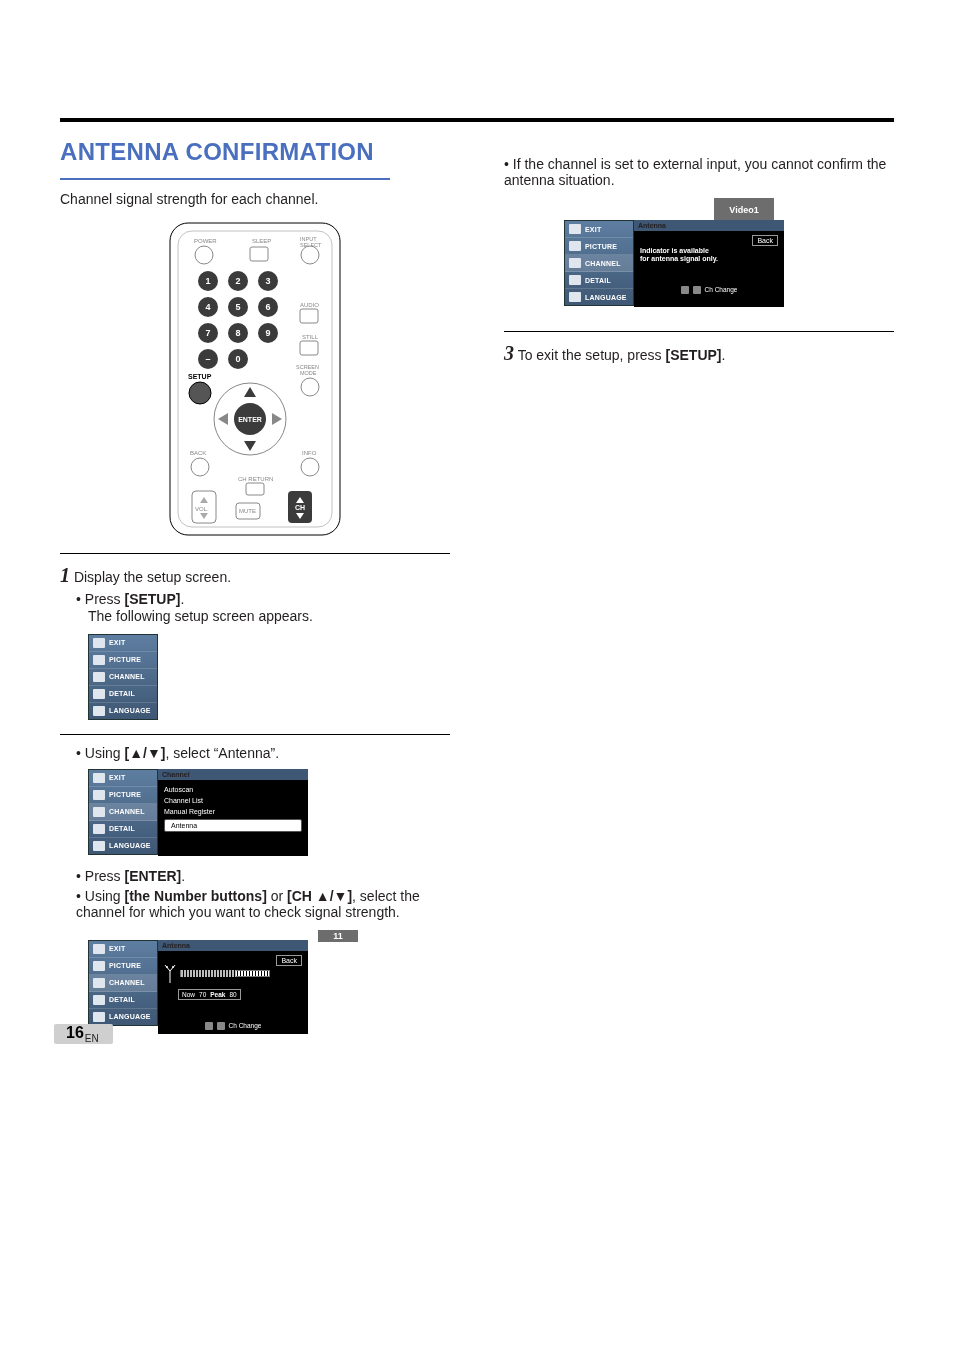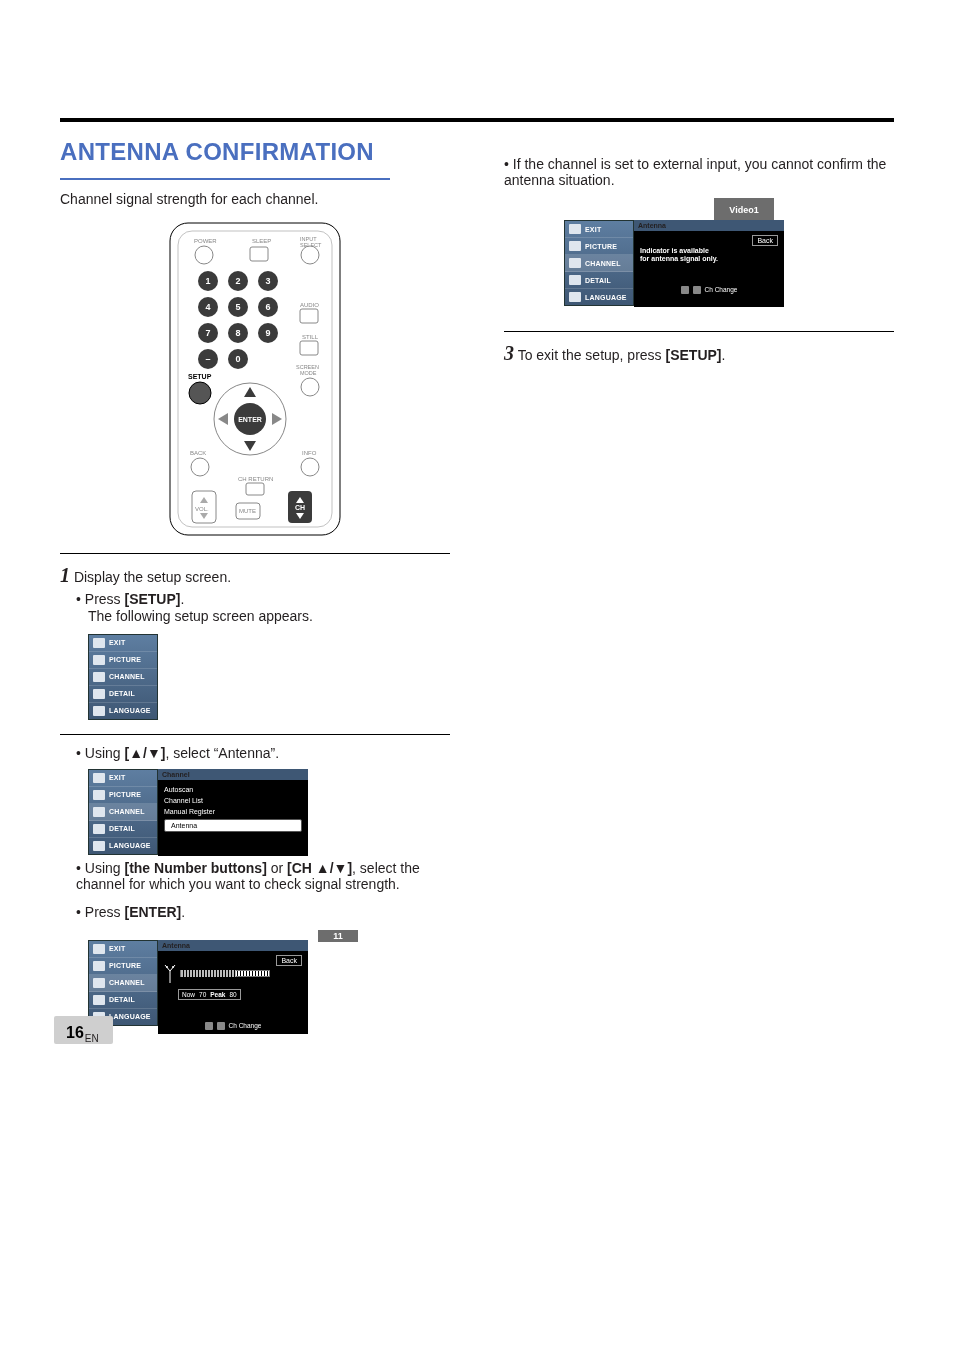--- a/index.html
+++ b/index.html
@@ -33,21 +33,21 @@
   .ch-badge { display:block; width:40px; margin:0 0 -2px 230px; background:#6d6d6d; color:#fff; font-size:9px; font-weight:bold; text-align:center; padding:1px 0; }
   .video-badge { display:block; width:60px; margin:0 0 -2px 150px; background:#6d6d6d; color:#fff; font-size:9px; font-weight:bold; text-align:center; padding:7px 0; }
   .footer-row { display:flex; align-items:center; gap:4px; justify-content:center; margin-top:22px; font-size:6.5px; color:#fff; }
   .footer-icon { width:8px; height:8px; background:#888; border-radius:1px; }
   .signal-bar-row { display:flex; align-items:center; gap:4px; margin-top:10px; margin-bottom:6px; }
   .bar-track { height:7px; width:90px; background:repeating-linear-gradient(90deg,#fff 0 2px,#000 2px 3px); border:1px solid #777; position:relative; }
   .bar-fill { position:absolute; left:0; top:-1px; bottom:-1px; width:62%; background:repeating-linear-gradient(90deg,#bbb 0 2px,#000 2px 3px); }
   .stats-box { border:1px solid #999; font-size:6.5px; padding:1px 3px; display:inline-flex; gap:4px; align-items:center; margin-left:14px; }
   .note-box { font-size:7px; line-height:1.2; margin-top:12px; }
   .page-num-box { position:absolute; left:54px; bottom:30px; }
-  .page-num-bg { background:#cfcfcf; border-radius:2px; padding:8px 14px 0 12px; display:inline-block; }
+  .page-num-bg { background:#cfcfcf; border-radius:2px; padding:0 14px 0 12px; display:inline-block; }
   .page-num { font-size:16px; font-weight:bold; color:#000; }
   .page-lang { font-size:10px; vertical-align:sub; margin-left:1px; }
   .clearfix::after { content:""; display:block; clear:both; }
 
   
   .remote-wrap { text-align:center; margin-top:6px; }
 
   .signal-svg { display:block; }
 </style>
 </head>
@@ -212,25 +212,25 @@
         <div class="ms-panel-head">Channel</div>
         <div class="ms-panel-inner">
           <div class="ms-item">Autoscan</div>
           <div class="ms-item">Channel List</div>
           <div class="ms-item">Manual Register</div>
           <div class="ms-item sel">Antenna</div>
         </div>
       </div>
     </div>
 
+    <p class="bullet indent" style="margin-top:12px;">
+      • <span>Press </span><b>[ENTER]</b><span>.</span>
+    </p>
     <p class="bullet indent">
       • <span>Using </span><b>[the Number buttons]</b><span> or </span><b>[CH ▲/▼]</b><span>, select the channel for which you want to check signal strength.</span>
-    </p>
-    <p class="bullet indent" style="margin-top:12px;">
-      • <span>Press </span><b>[ENTER]</b><span>.</span>
     </p>
 
     <div class="menu-screenshot indent2" style="margin-top:10px;">
       <span class="ch-badge">11</span>
       <div style="white-space:nowrap;">
         <div class="ms">
           <div class="ms-row">
               <div class="ms-icon"></div>
               <span class="ms-label">EXIT</span>
             </div>

